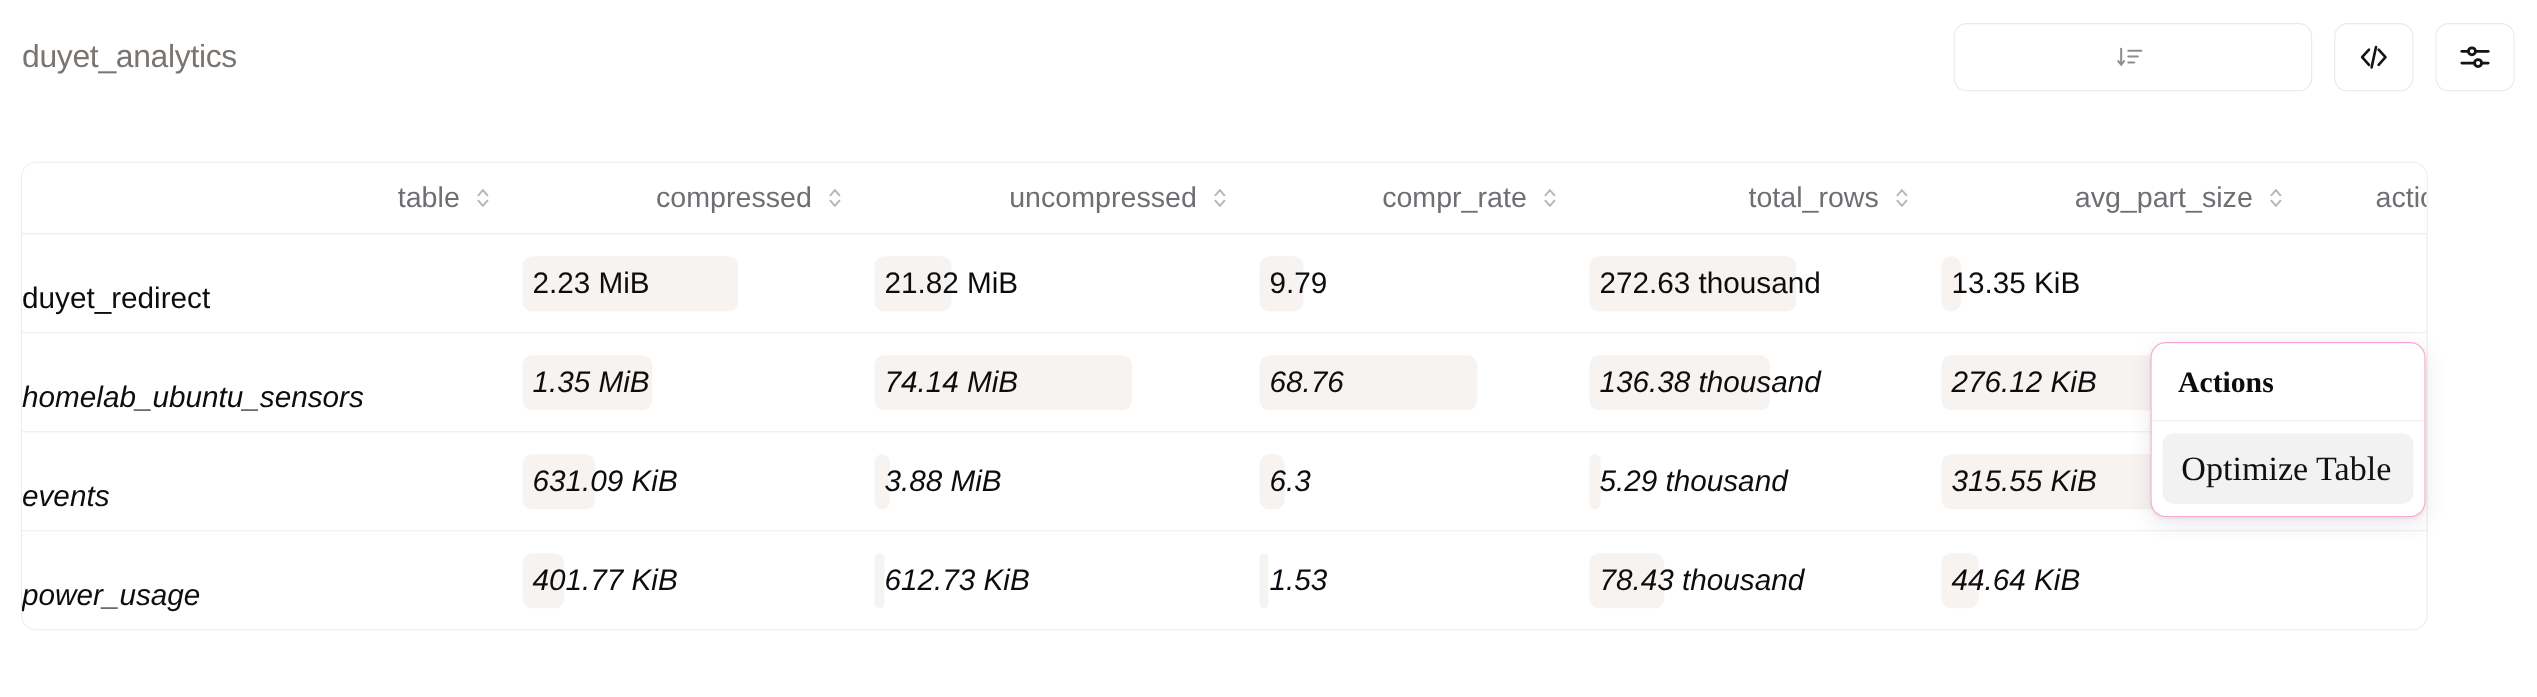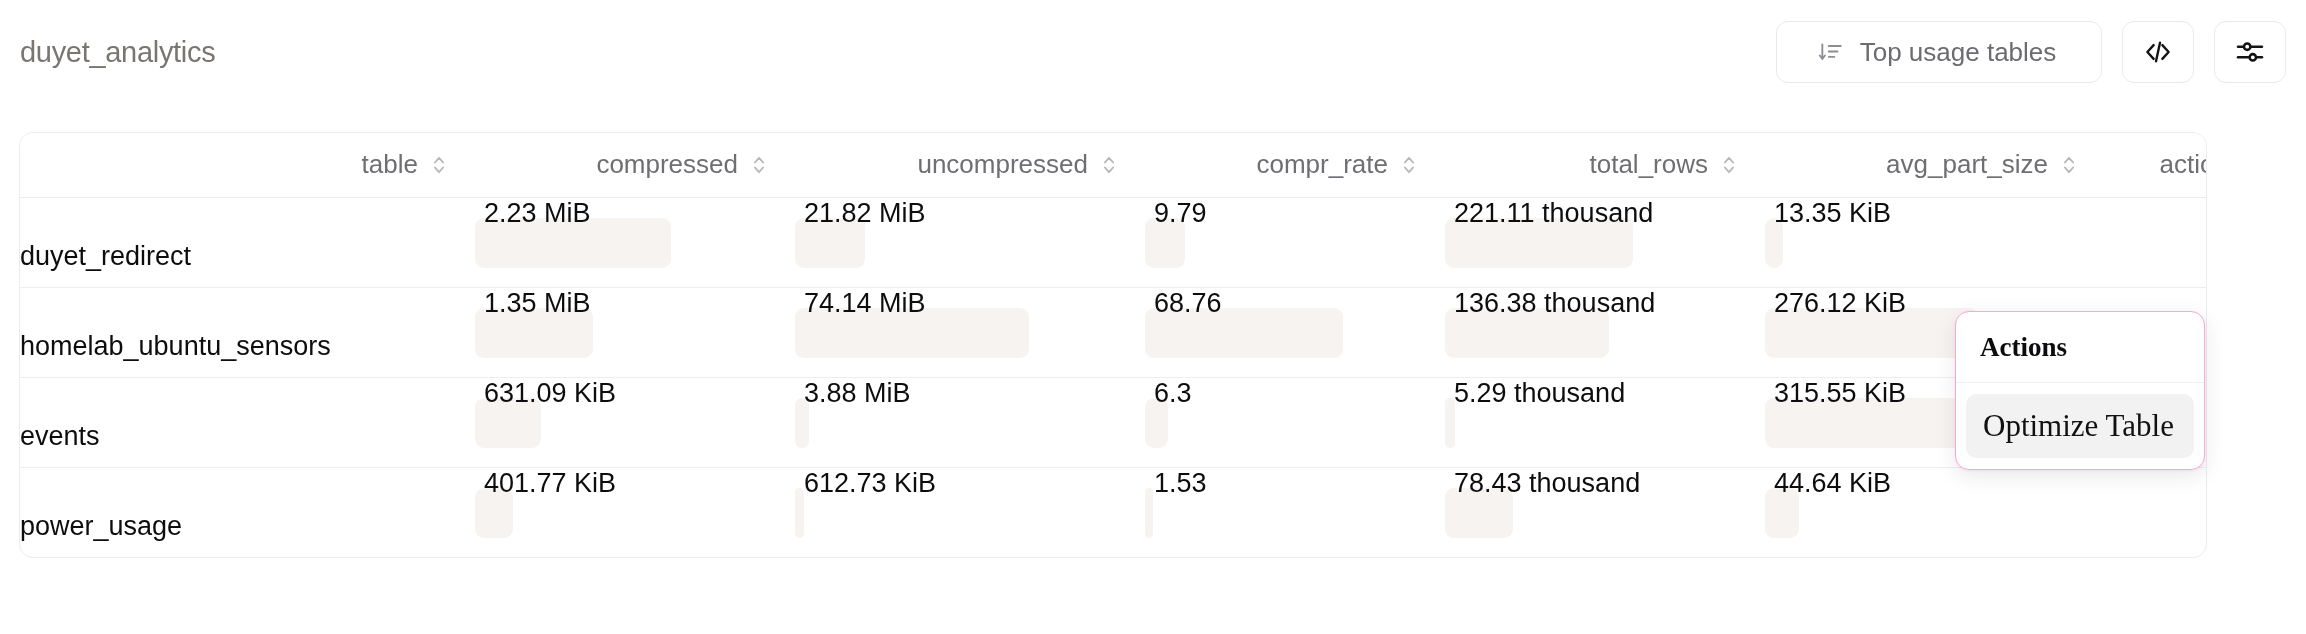--- a/index.html
+++ b/index.html
@@ -78,21 +78,21 @@
   }
 
   .icon-sort-desc { width: 26px; height: 26px; display:block; }
   .icon-code      { width: 30px; height: 30px; display:block; }
   .icon-sliders   { width: 32px; height: 32px; display:block; }
 
   
   .table-card {
     position: absolute;
     left: 19px;
-    top: 132px;
+    top: 147px;
     width: 2188px;
     border: 1px solid #ececee;
     border-radius: 14px;
     background: #ffffff;
     overflow: hidden;
   }
 
   table.data-table {
     width: 100%;
     border-collapse: collapse;
@@ -131,21 +131,21 @@
   .th-inner.right { justify-content: flex-end; padding-right: 28px; }
 
   .icon-sort {
     width: 16px;
     height: 22px;
     flex: 0 0 auto;
     display: block;
   }
 
   tbody tr { height: 89px; }
-  tbody tr + tr td { border-top: 1px solid #eeeef0; }
+  tbody tr + tr td { border-top: 1px solid #eeeef0; font-style: italic; }
 
   tbody td {
     padding: 0;
     vertical-align: middle;
     height: 89px;
   }
 
   .cell-name {
     font-size: 27px;
     color: #0d0d0f;
@@ -164,21 +164,21 @@
     height: 50px;
     background: #f6f3f0;
     border-radius: 9px;
     z-index: 0;
   }
 
   .bar-text {
     position: relative;
     z-index: 1;
     display: flex;
-    align-items: flex-start;
+    align-items: center;
     height: 89px;
     padding-left: 9px;
     font-size: 27px;
     color: #0d0d0f;
     white-space: nowrap;
   }
 
   .action-cell {
     position: relative;
     height: 89px;
@@ -259,21 +259,20 @@
       <div class="btn btn-top-usage">
         <span class="icon-wrap">
           <svg class="icon-sort-desc" viewBox="0 0 24 24" fill="none" stroke="#8c8c92" stroke-width="1.7" stroke-linecap="round">
             <path d="M4 5v13"></path>
             <path d="M1.6 15.2 4 18.2 6.4 15.2"></path>
             <path d="M10 6.5h11"></path>
             <path d="M10 11.5h8"></path>
             <path d="M10 16.5h5"></path>
           </svg>
         </span>
-        <span class="label">Top usage tables</span>
       </div>
 
       <div class="btn btn-icon-only">
         <span>
           <svg class="icon-code" viewBox="0 0 24 24" fill="none" stroke="#141417" stroke-width="1.9" stroke-linecap="round" stroke-linejoin="round">
             <path d="M8.5 6.5 3.5 12l5 5.5"></path>
             <path d="M15.5 6.5 20.5 12l-5 5.5"></path>
             <path d="M13.6 4.6 10.4 19.4"></path>
           </svg>
         </span>
@@ -410,21 +409,21 @@
               <div class="bar" style="width: 40px;"></div>
               <div class="bar-text">
                   <span>9.79</span>
                 </div>
             </div>
           </td>
           <td>
             <div class="bar-cell">
               <div class="bar" style="width: 188px;"></div>
               <div class="bar-text">
-                  <span>221.11 thousand</span>
+                  <span>272.63 thousand</span>
                 </div>
             </div>
           </td>
           <td>
             <div class="bar-cell">
               <div class="bar" style="width: 18px;"></div>
               <div class="bar-text">
                   <span>13.35 KiB</span>
                 </div>
             </div>

